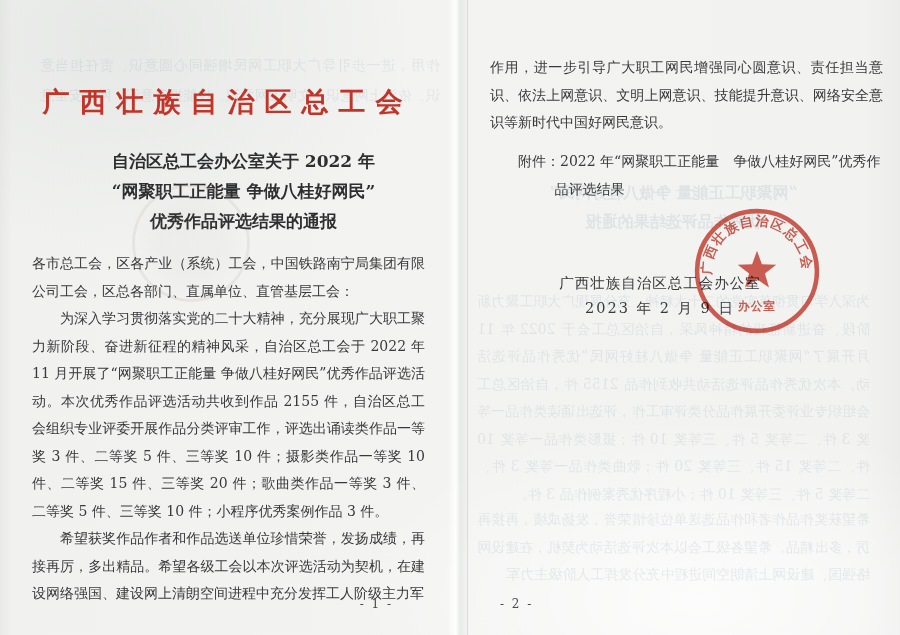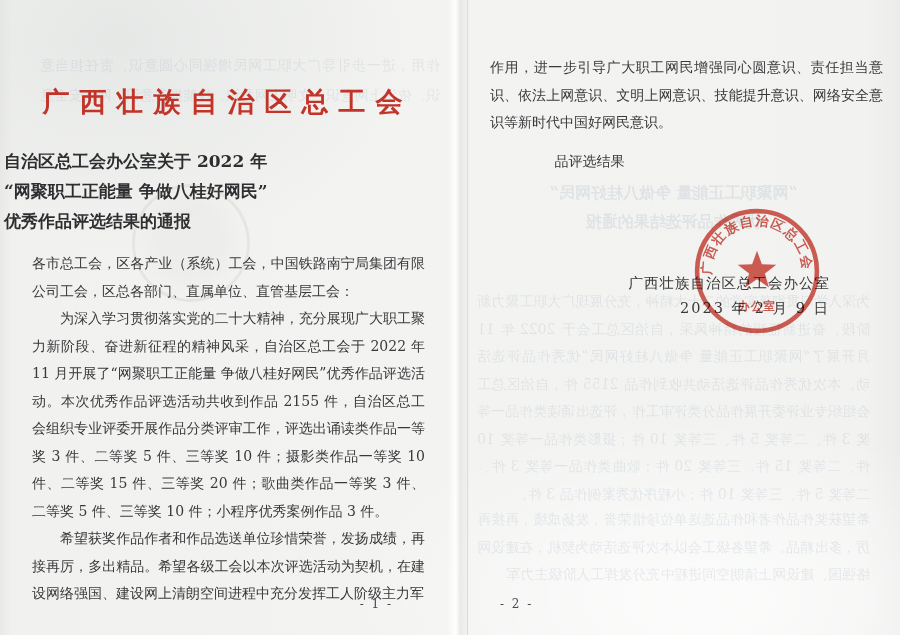--- a/index.html
+++ b/index.html
@@ -22,22 +22,22 @@
   }
   .crease-line{position:absolute;top:0;left:467px;width:1px;height:635px;background:rgba(200,203,200,.55);}
 
   
   .org-header{
     position:absolute;top:84px;left:0;width:100%;
     text-align:center;font-weight:bold;font-size:27px;letter-spacing:10px;
     color:#c23328;white-space:nowrap;
   }
   .title-block{
-    position:absolute;top:146px;left:4px;width:415px;
-    font-weight:bold;font-size:17px;line-height:30px;color:#2e2e30;
+    position:absolute;top:146px;left:36px;width:415px;
+    text-align:center;font-weight:bold;font-size:17px;line-height:30px;color:#2e2e30;
   }
   .body-col{
     position:absolute;left:32px;width:393px;
     font-size:14px;line-height:27.5px;text-align:justify;text-justify:inter-ideograph;
     color:#39393b;
   }
   .p1-body{top:250px;}
   .indent{text-indent:2em;}
   .pagenum{
     position:absolute;bottom:24px;font-size:12px;color:#4a4a4c;letter-spacing:2px;
@@ -64,21 +64,21 @@
   .bleed-p2 .b-body2{position:absolute;top:506px;left:30px;width:393px;font-size:14px;line-height:27.5px;text-align:justify;}
 
   
   .p2-body{top:54px;left:35px;}
   .attachment{
     position:absolute;top:148px;left:35px;width:393px;
     font-size:14px;line-height:27.5px;color:#39393b;
   }
   .attachment .line2{padding-left:4.6em;font-family:Liberation Serif, serif;}
   .sign-block{
-    position:absolute;top:272px;left:35px;width:340px;text-align:right;
+    position:absolute;top:272px;left:35px;width:340px;text-align:center;
     font-size:14.5px;line-height:22px;color:#39393b;
   }
   .sign-block .sig{letter-spacing:1px;}
   .sign-block .date{margin-top:3px;letter-spacing:2px;}
   .seal{
     position:absolute;top:205px;left:236px;width:132px;height:132px;
     mix-blend-mode:multiply;opacity:.92;
   }
 </style>
 </head>
@@ -118,20 +118,21 @@
       </div>
       <div class="b-body">为深入学习贯彻落实党的二十大精神，充分展现广大职工聚力新阶段、奋进新征程的精神风采，自治区总工会于 2022 年 11 月开展了“网聚职工正能量 争做八桂好网民”优秀作品评选活动。本次优秀作品评选活动共收到作品 2155 件，自治区总工会组织专业评委开展作品分类评审工作，评选出诵读类作品一等奖 3 件、二等奖 5 件、三等奖 10 件；摄影类作品一等奖 10 件、二等奖 15 件、三等奖 20 件；歌曲类作品一等奖 3 件、二等奖 5 件、三等奖 10 件；小程序优秀案例作品 3 件。</div>
       <div class="b-body2">希望获奖作品作者和作品选送单位珍惜荣誉，发扬成绩，再接再厉，多出精品。希望各级工会以本次评选活动为契机，在建设网络强国、建设网上清朗空间进程中充分发挥工人阶级主力军</div>
     </div>
 
     <div class="body-col p2-body">
       <div>作用，进一步引导广大职工网民增强同心圆意识、责任担当意识、依法上网意识、文明上网意识、技能提升意识、网络安全意识等新时代中国好网民意识。</div>
     </div>
 
     <div class="attachment">
+      <div class="indent">附件：2022 年“网聚职工正能量　争做八桂好网民”优秀作</div>
       <div class="line2">品评选结果</div>
     </div>
 
     <div class="sign-block">
       <div class="sig">广西壮族自治区总工会办公室</div>
       <div class="date">2023 年 2 月 9 日</div>
     </div>
 
     <svg class="seal" viewBox="0 0 130 130">
       <circle cx="65" cy="65" r="59" fill="none" stroke="#cd4236" stroke-width="4.5" opacity="0.92"></circle>

